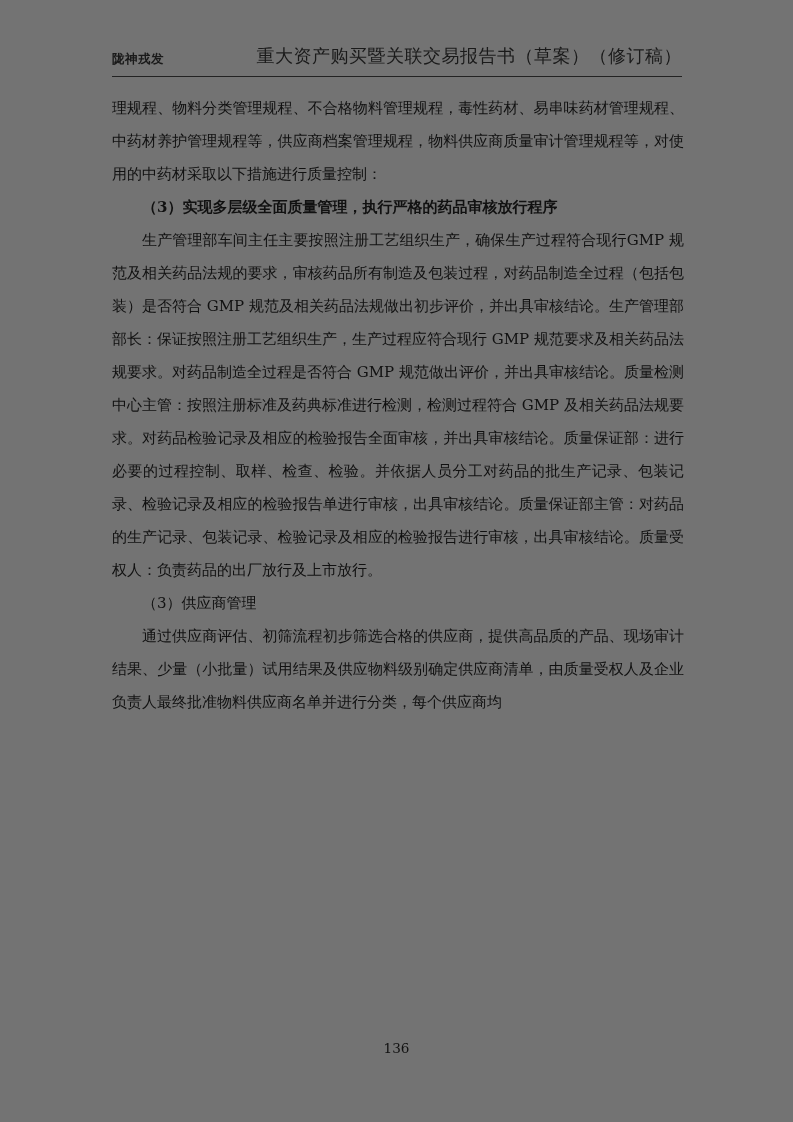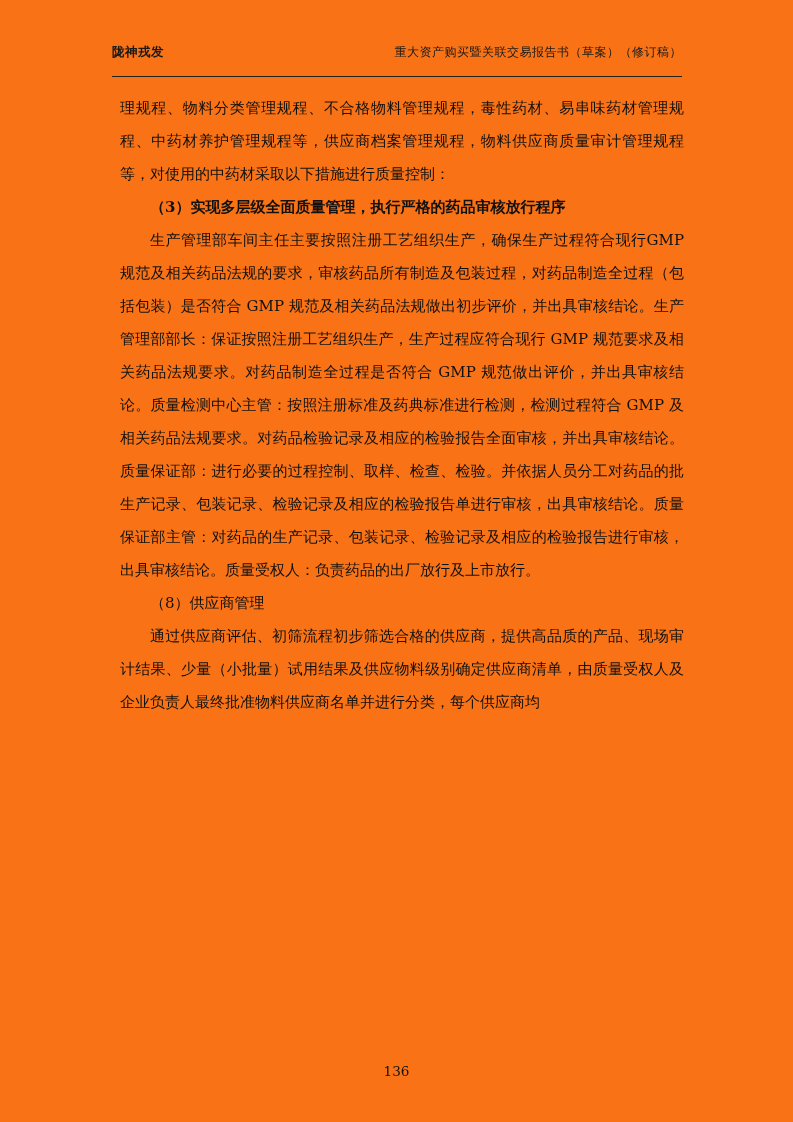--- a/index.html
+++ b/index.html
@@ -16,42 +16,42 @@
     box-sizing: border-box;
     font-family: "DejaVu Serif", "Liberation Serif", serif;
     overflow: hidden;
   }
   .sheet {
     position: absolute;
     left: 0;
     top: 0;
     width: 793px;
     height: 1122px;
-    background: #f97316;
+    background: #737373;
   }
   
   .header {
     position: absolute;
     left: 112px;
     top: 44px;
     width: 570px;
     display: flex;
     align-items: flex-end;
     justify-content: space-between;
     font-size: 12.5px;
     color: #1a1a1a;
     letter-spacing: 0.5px;
   }
   .header-left {
     font-weight: bold;
     white-space: nowrap;
   }
   .header-right {
     white-space: nowrap;
-    font-size: 12px;
+    font-size: 18px;
   }
   .header-rule {
     position: absolute;
     left: 112px;
     top: 76px;
     width: 570px;
     height: 1px;
     background: #222;
   }
   
@@ -60,61 +60,60 @@
     left: 112px;
     top: 92px;
     width: 572px;
     font-size: 15px;
     line-height: 33px;
     color: #111;
     text-align: justify;
     text-justify: inter-ideograph;
   }
   .content p {
-    margin: 0 0 0 8px;
+    margin: 0 0 0 0;
     text-align: justify;
     text-justify: inter-ideograph;
   }
   .para-indent {
     text-indent: 30px;
   }
   .no-indent {
     text-indent: 0;
   }
   .bold {
     font-weight: bold;
   }
   .footer {
     position: absolute;
     left: 0;
     top: 1040px;
     width: 793px;
     text-align: center;
     font-size: 13.5px;
     color: #111;
-    margin-top: 23px;
   }
 </style>
 </head>
 <body>
 
 <div class="page">
   <div class="sheet">
 
     <div class="header">
       <div class="header-left">陇神戎发</div>
       <div class="header-right">重大资产购买暨关联交易报告书（草案）（修订稿）</div>
     </div>
     <div class="header-rule"></div>
 
     <div class="content">
       <p class="no-indent">理规程、物料分类管理规程、不合格物料管理规程，毒性药材、易串味药材管理规程、中药材养护管理规程等，供应商档案管理规程，物料供应商质量审计管理规程等，对使用的中药材采取以下措施进行质量控制：</p>
       <p class="para-indent bold">（3）实现多层级全面质量管理，执行严格的药品审核放行程序</p>
       <p class="para-indent">生产管理部车间主任主要按照注册工艺组织生产，确保生产过程符合现行GMP 规范及相关药品法规的要求，审核药品所有制造及包装过程，对药品制造全过程（包括包装）是否符合 GMP 规范及相关药品法规做出初步评价，并出具审核结论。生产管理部部长：保证按照注册工艺组织生产，生产过程应符合现行 GMP 规范要求及相关药品法规要求。对药品制造全过程是否符合 GMP 规范做出评价，并出具审核结论。质量检测中心主管：按照注册标准及药典标准进行检测，检测过程符合 GMP 及相关药品法规要求。对药品检验记录及相应的检验报告全面审核，并出具审核结论。质量保证部：进行必要的过程控制、取样、检查、检验。并依据人员分工对药品的批生产记录、包装记录、检验记录及相应的检验报告单进行审核，出具审核结论。质量保证部主管：对药品的生产记录、包装记录、检验记录及相应的检验报告进行审核，出具审核结论。质量受权人：负责药品的出厂放行及上市放行。</p>
-      <p class="para-indent">（8）供应商管理</p>
+      <p class="para-indent">（3）供应商管理</p>
       <p class="para-indent">通过供应商评估、初筛流程初步筛选合格的供应商，提供高品质的产品、现场审计结果、少量（小批量）试用结果及供应物料级别确定供应商清单，由质量受权人及企业负责人最终批准物料供应商名单并进行分类，每个供应商均</p>
     </div>
 
     <div class="footer">
       <span>136</span>
     </div>
 
   </div>
 </div>
 

